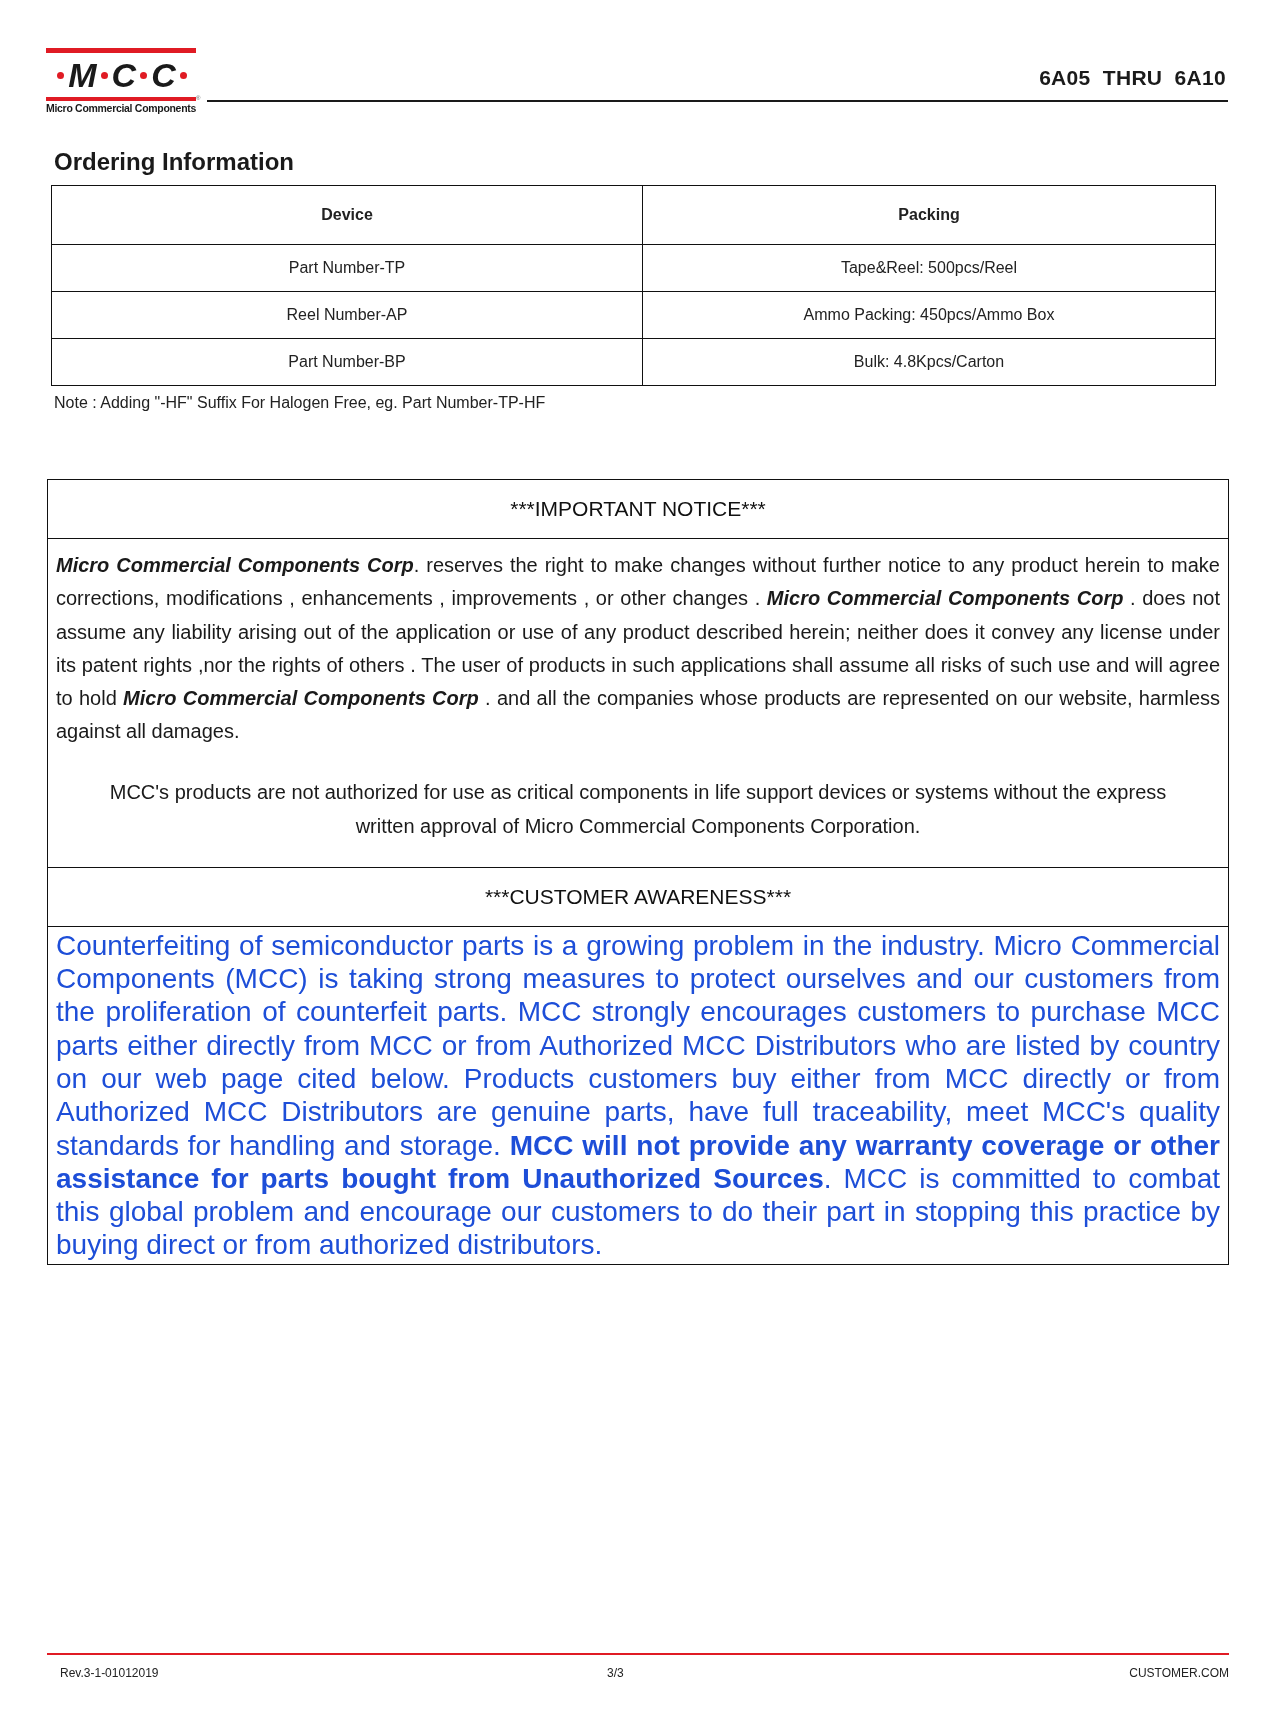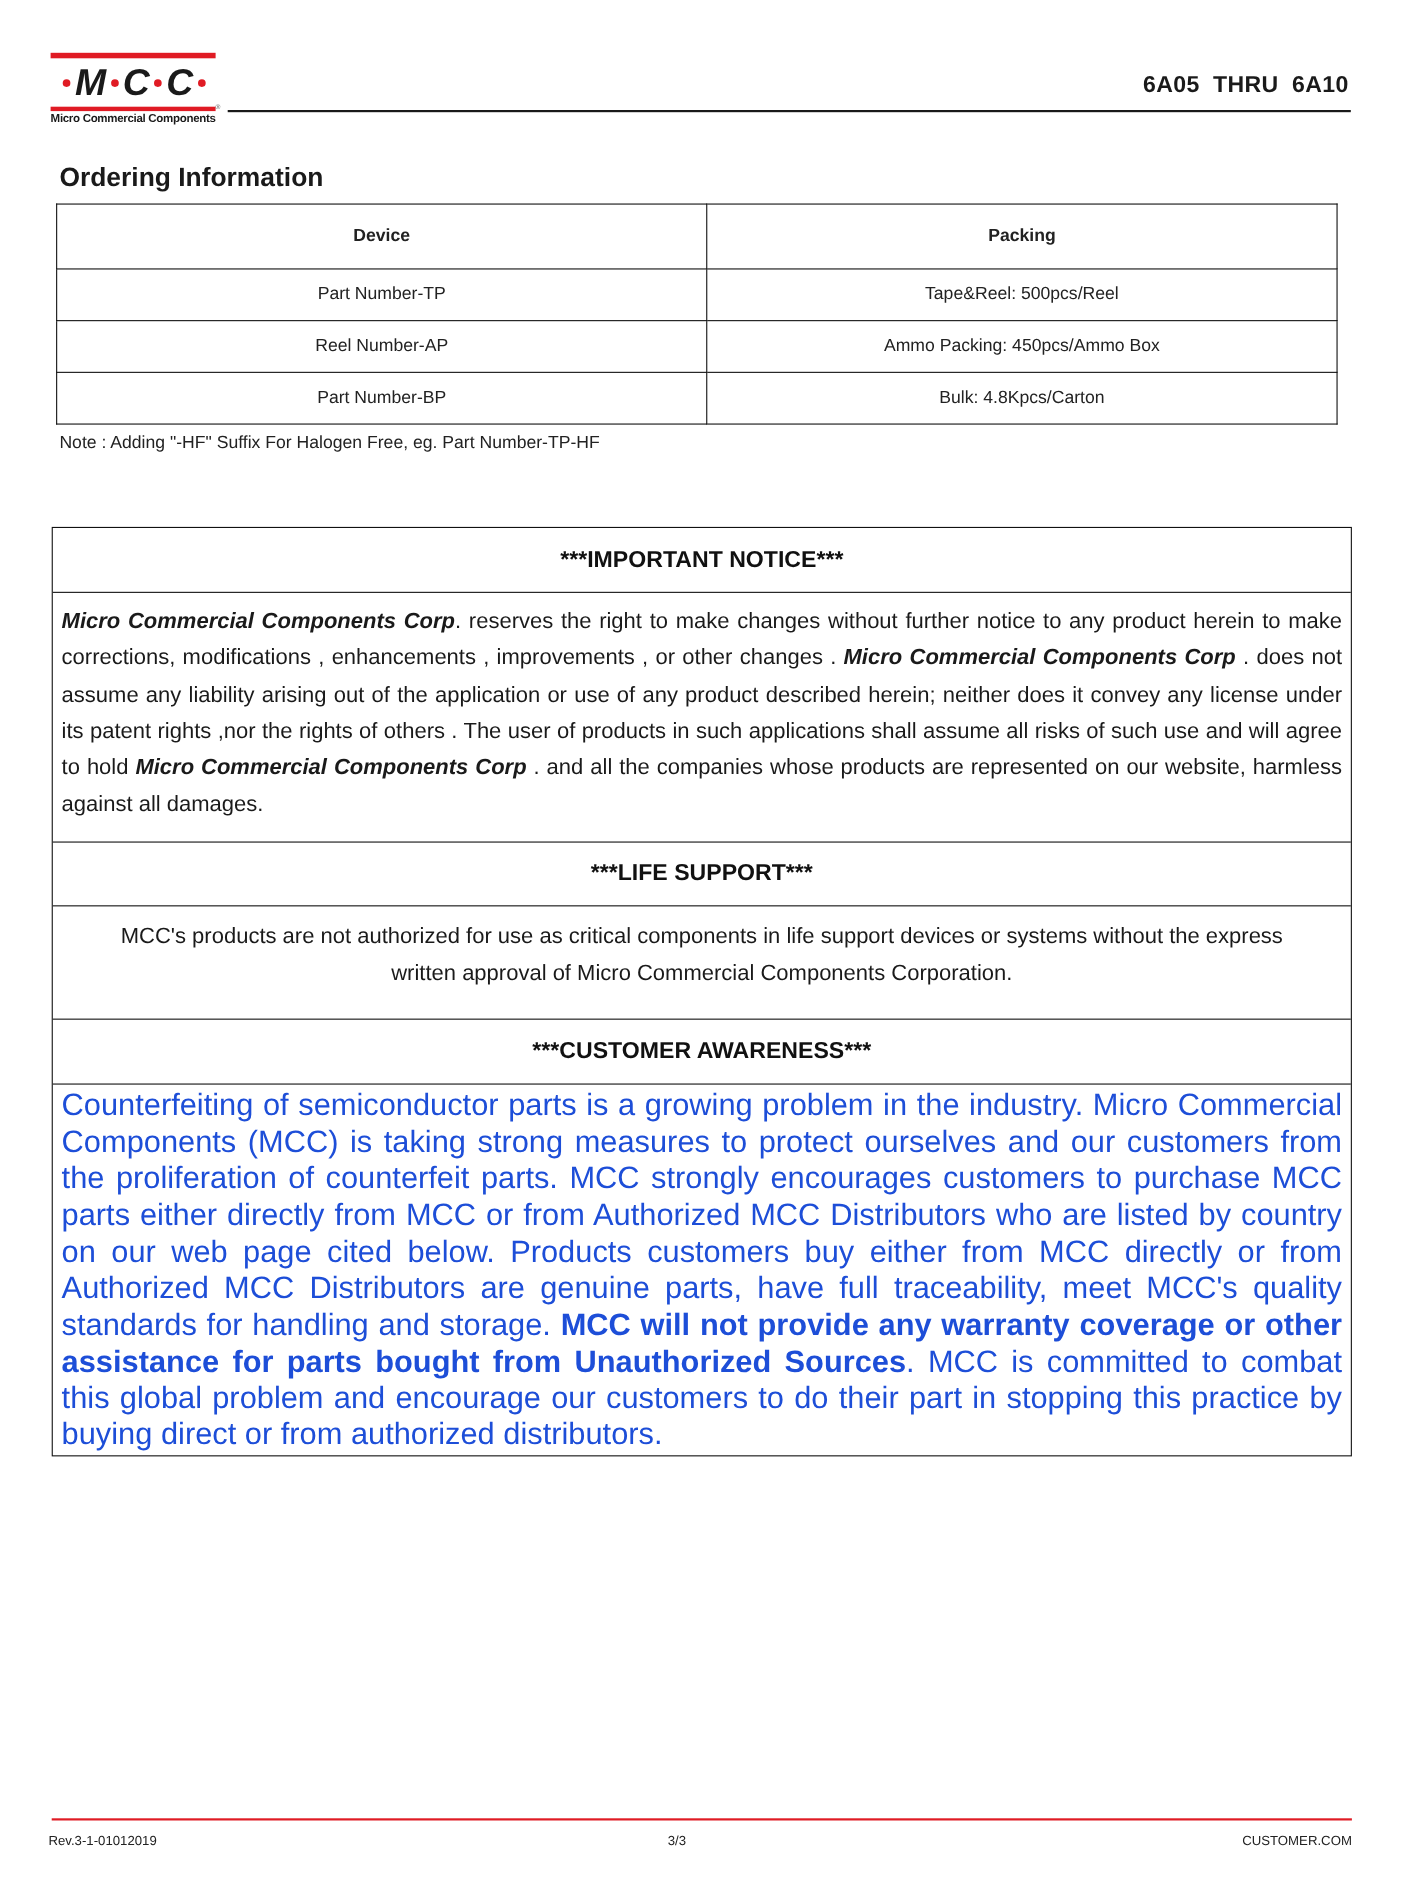--- a/index.html
+++ b/index.html
@@ -23,32 +23,32 @@
     .sec-title { position: absolute; left: 54px; top: 148px; font-size: 24px; font-weight: 700; color: #1a1a1a; }
     table.order { position: absolute; left: 51px; top: 185px; width: 1165px; border-collapse: collapse; }
     table.order th, table.order td { border: 1.5px solid #111; text-align: center; font-size: 16px; color: #222; }
     table.order th { height: 59px; font-weight: 700; font-size: 16px; }
     table.order td { height: 47px; }
     table.order th.c1, table.order td.c1 { width: 591px; }
     .note { position: absolute; left: 54px; top: 394px; font-size: 16px; color: #222; }
 
     
     .notice { position: absolute; left: 47px; top: 479px; width: 1182px; border: 1.5px solid #111; }
-    .notice .hdr { height: 59px; border-bottom: 1.5px solid #111; display: flex; align-items: center; justify-content: center; font-size: 21px; font-weight: 700; color: #111; }
+    .notice .hdr { height: 59px; border-bottom: 1.5px solid #111; display: flex; align-items: center; justify-content: center; font-size: 21px; font-weight: 400; color: #111; }
     .notice .hdr.bt { border-top: 1.5px solid #111; }
     .notice .body1 { padding: 10px 8px 16px 8px; font-size: 20px; line-height: 33.3px; text-align: justify; text-align-last: left; color: #1a1a1a; }
     .notice .body1 b { font-style: italic; font-weight: 700; margin-top: 20px; }
     .notice .body2 { padding: 10px 30px 24px 30px; font-size: 20px; line-height: 34px; text-align: center; color: #1a1a1a; border-bottom: 1.5px solid #111; }
     .notice .body3 { padding: 2px 8px 2px 8px; font-size: 28px; line-height: 33.3px; text-align: justify; text-align-last: left; color: #1d4ed8; }
     .notice .body3 b { font-weight: 700; }
 
     
     .foot-line { position: absolute; left: 47px; top: 1653px; width: 1182px; height: 1.5px; background: #e01b24; }
     .foot { position: absolute; top: 1666px; font-size: 12px; color: #222; }
-    .foot.l { left: 44px; text-align: right; }
+    .foot.l { left: 60px; text-align: right; }
     .foot.c { left: 607px; }
     .foot.r { right: 47px; }
   </style>
 </head>
 <body>
 
 <div class="logo">
   <div class="bar-top"></div>
   <div class="mark">
     <span class="d"></span>
@@ -88,21 +88,20 @@
       <td>Bulk: 4.8Kpcs/Carton</td>
     </tr>
   </tbody>
 </table>
 <div class="note">Note : Adding "-HF" Suffix For Halogen Free, eg. Part Number-TP-HF</div>
 
 <div class="notice">
   <div class="hdr">***IMPORTANT NOTICE***</div>
   <div class="body1"><b>Micro Commercial Components Corp</b><span>. reserves the right to make changes without further notice to any product herein to make corrections, modifications , enhancements , improvements , or other changes . </span><b>Micro Commercial Components Corp</b><span> . does not assume any liability arising out of the application or use of any product described herein; neither does it convey any license under its patent rights ,nor the rights of others . The user of products in such applications shall assume all risks of such use and will agree to hold </span><b>Micro Commercial Components Corp</b><span> . and all the companies whose products are represented on our website, harmless against all damages.</span></div>
 
-  <div class="hdr bt">***LIFE SUPPORT***</div>
   <div class="body2">MCC's products are not authorized for use as critical components in life support devices or systems without the express written approval of Micro Commercial Components Corporation.</div>
 
   <div class="hdr">***CUSTOMER AWARENESS***</div>
   <div class="body3"><span>Counterfeiting of semiconductor parts is a growing problem in the industry. Micro Commercial Components (MCC) is taking strong measures to protect ourselves and our customers from the proliferation of counterfeit parts. MCC strongly encourages customers to purchase MCC parts either directly from MCC or from Authorized MCC Distributors who are listed by country on our web page cited below. Products customers buy either from MCC directly or from Authorized MCC Distributors are genuine parts, have full traceability, meet MCC's quality standards for handling and storage. </span><b>MCC will not provide any warranty coverage or other assistance for parts bought from Unauthorized Sources</b><span>. MCC is committed to combat this global problem and encourage our customers to do their part in stopping this practice by buying direct or from authorized distributors.</span></div>
 </div>
 
 <div class="foot-line"></div>
 <div class="foot l">Rev.3-1-01012019</div>
 <div class="foot c">3/3</div>
 <div class="foot r">CUSTOMER.COM</div>

